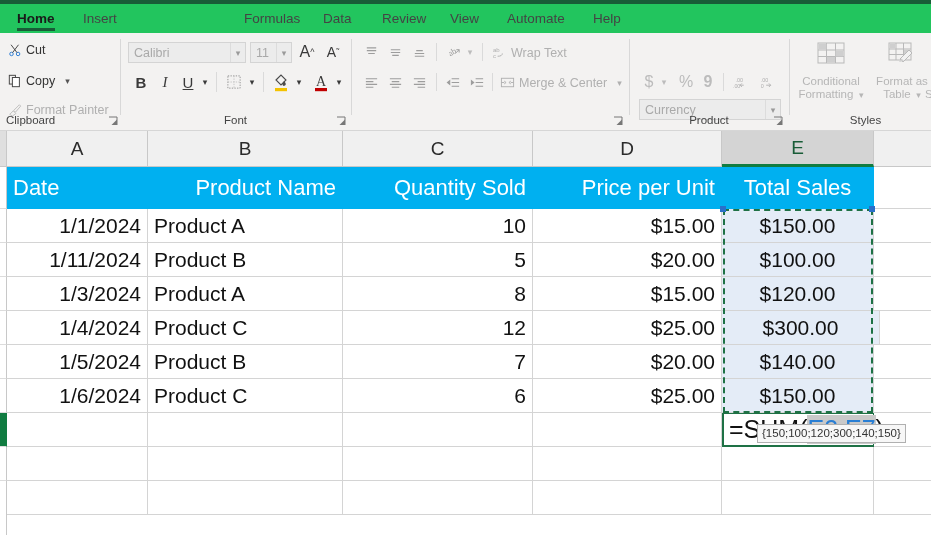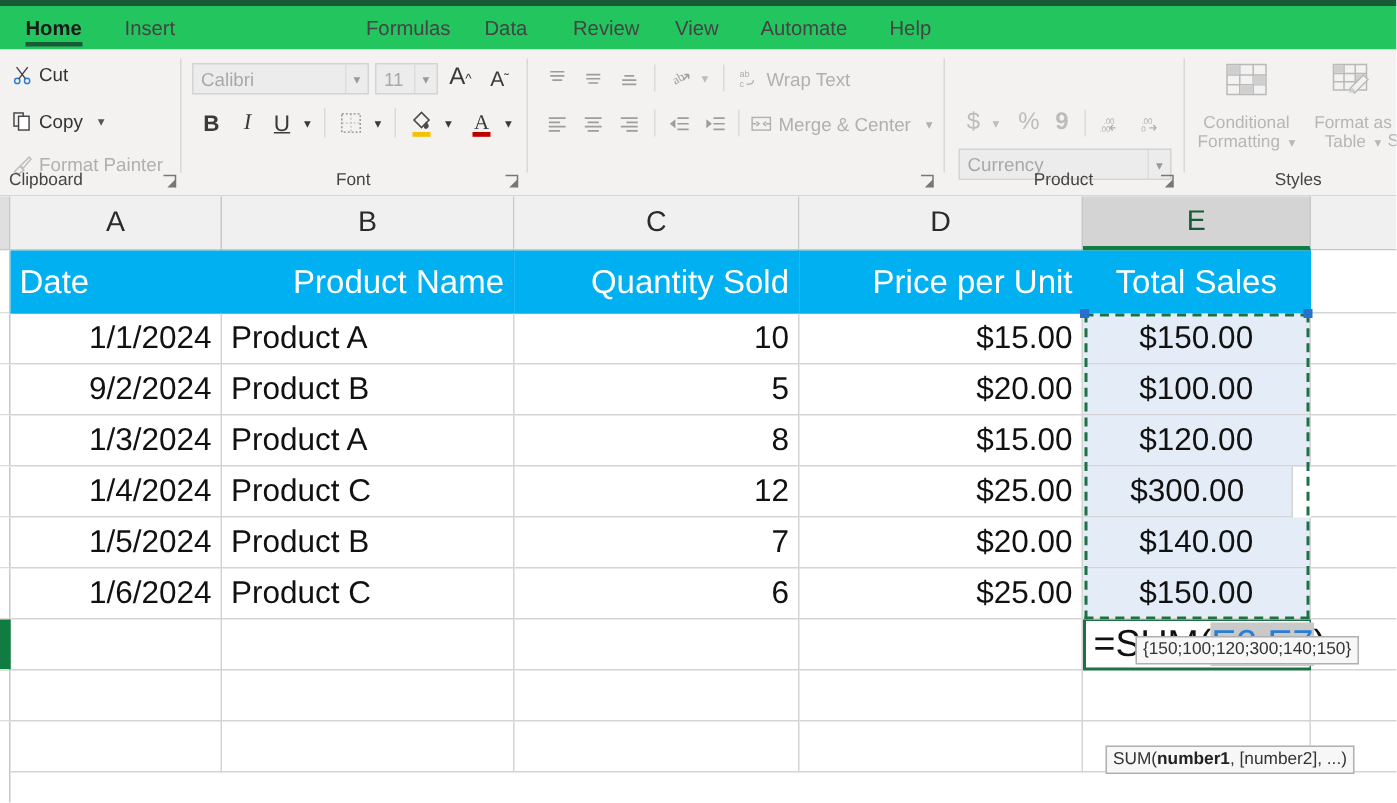--- a/index.html
+++ b/index.html
@@ -528,37 +528,37 @@
     <div class="cell hdr c" style="left:722px; top:36px; width:152px; height:42px;">Total Sales</div>
     <div class="cell" style="left:874px; top:36px; width:57px; height:42px; background:#fff; border-right:none;"></div>
 
     <div id="data-rows">
         <div class="cell r" style="left: 7px; top: 78px; width: 141px; height: 34px;">1/1/2024</div>
         <div class="cell l" style="left: 148px; top: 78px; width: 195px; height: 34px;">Product A</div>
         <div class="cell r" style="left: 343px; top: 78px; width: 190px; height: 34px;">10</div>
         <div class="cell r" style="left: 533px; top: 78px; width: 189px; height: 34px;">$15.00</div>
         <div class="cell c selfill" style="left: 722px; top: 78px; width: 152px; height: 34px;">$150.00</div>
         <div class="cell" style="left: 874px; top: 78px; width: 57px; height: 34px; border-right: none;"></div>
-        <div class="cell r" style="left: 7px; top: 112px; width: 141px; height: 34px;">9/2/2024</div>
+        <div class="cell r" style="left: 7px; top: 112px; width: 141px; height: 34px;">1/11/2024</div>
         <div class="cell l" style="left: 148px; top: 112px; width: 195px; height: 34px;">Product B</div>
         <div class="cell r" style="left: 343px; top: 112px; width: 190px; height: 34px;">5</div>
         <div class="cell r" style="left: 533px; top: 112px; width: 189px; height: 34px;">$20.00</div>
         <div class="cell c selfill" style="left: 722px; top: 112px; width: 152px; height: 34px;">$100.00</div>
         <div class="cell" style="left: 874px; top: 112px; width: 57px; height: 34px; border-right: none;"></div>
         <div class="cell r" style="left: 7px; top: 146px; width: 141px; height: 34px;">1/3/2024</div>
         <div class="cell l" style="left: 148px; top: 146px; width: 195px; height: 34px;">Product A</div>
         <div class="cell r" style="left: 343px; top: 146px; width: 190px; height: 34px;">8</div>
         <div class="cell r" style="left: 533px; top: 146px; width: 189px; height: 34px;">$15.00</div>
         <div class="cell c selfill" style="left: 722px; top: 146px; width: 152px; height: 34px;">$120.00</div>
         <div class="cell" style="left: 874px; top: 146px; width: 57px; height: 34px; border-right: none;"></div>
         <div class="cell r" style="left: 7px; top: 180px; width: 141px; height: 34px;">1/4/2024</div>
         <div class="cell l" style="left: 148px; top: 180px; width: 195px; height: 34px;">Product C</div>
         <div class="cell r" style="left: 343px; top: 180px; width: 190px; height: 34px;">12</div>
         <div class="cell r" style="left: 533px; top: 180px; width: 189px; height: 34px;">$25.00</div>
-        <div class="cell c selfill" style="left: 722px; top: 180px; width: 140px; height: 34px;">$300.00</div>
+        <div class="cell c selfill" style="left: 722px; top: 180px; width: 158px; height: 34px;">$300.00</div>
         <div class="cell" style="left: 874px; top: 180px; width: 57px; height: 34px; border-right: none;"></div>
         <div class="cell r" style="left: 7px; top: 214px; width: 141px; height: 34px;">1/5/2024</div>
         <div class="cell l" style="left: 148px; top: 214px; width: 195px; height: 34px;">Product B</div>
         <div class="cell r" style="left: 343px; top: 214px; width: 190px; height: 34px;">7</div>
         <div class="cell r" style="left: 533px; top: 214px; width: 189px; height: 34px;">$20.00</div>
         <div class="cell c selfill" style="left: 722px; top: 214px; width: 152px; height: 34px;">$140.00</div>
         <div class="cell" style="left: 874px; top: 214px; width: 57px; height: 34px; border-right: none;"></div>
         <div class="cell r" style="left: 7px; top: 248px; width: 141px; height: 34px;">1/6/2024</div>
         <div class="cell l" style="left: 148px; top: 248px; width: 195px; height: 34px;">Product C</div>
         <div class="cell r" style="left: 343px; top: 248px; width: 190px; height: 34px;">6</div>
@@ -592,18 +592,15 @@
     <div class="handle" style="left:869px; top:75px; z-index:7;"></div>
 
     <div class="fcell" style="left:722px; top:282px; width:152px; height:34px;">
       <span>=SUM(</span>
         <span class="ref">E2:E7</span>
         <span>)</span>
     </div>
 
     <div class="tooltip" style="left:757px; top:293px;">{150;100;120;300;140;150}</div>
 
-    <div class="tooltip" style="left:737px; top:366px;">
-      <span>SUM(</span><b>number1</b><span>, [number2], ...)</span>
-    </div>
 
   </div>
 </div>
 
 </body></html>

